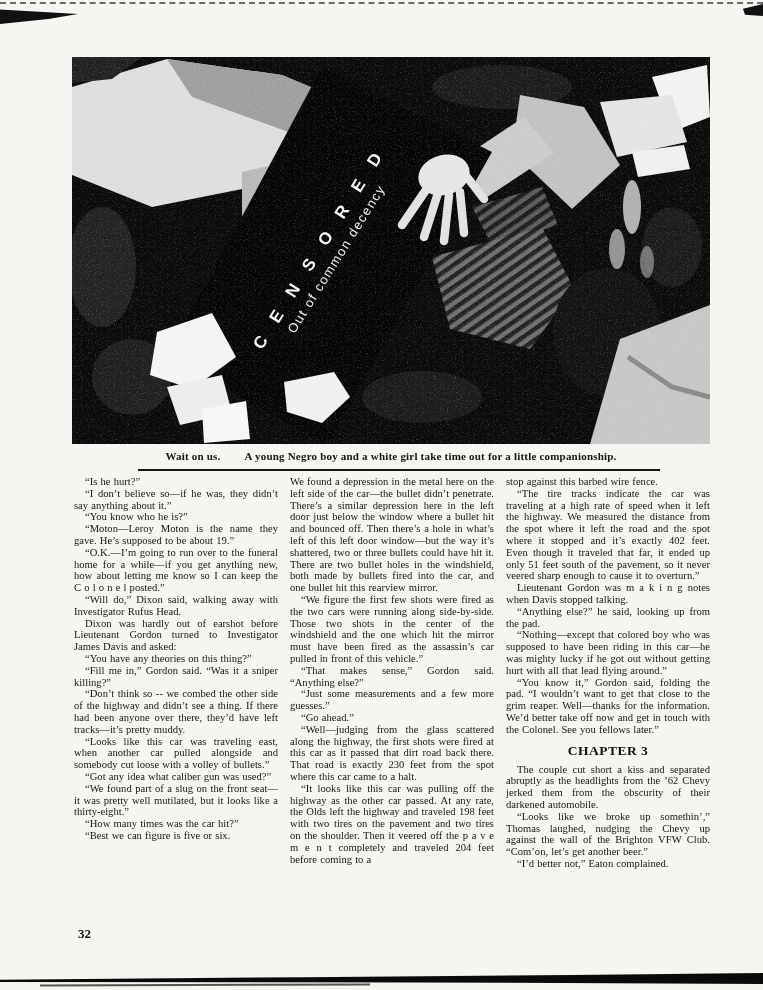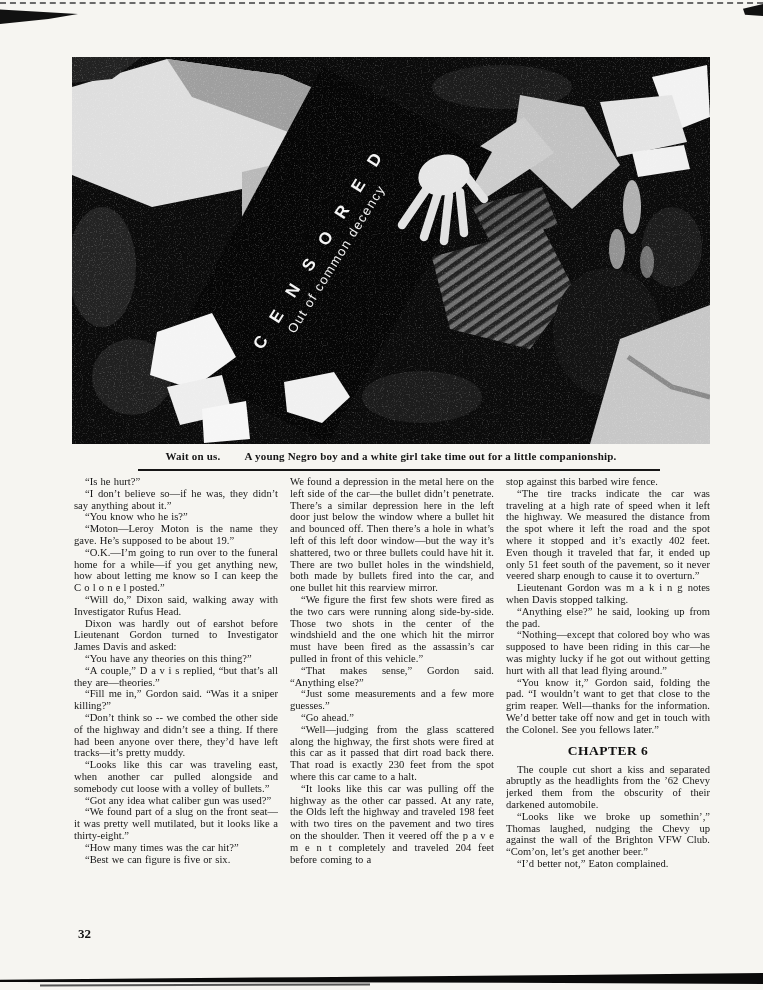--- a/index.html
+++ b/index.html
@@ -166,21 +166,20 @@
 <div class="columns">
   <div class="col">
       <p class="para">“Is he hurt?”</p>
       <p class="para">“I don’t believe so—if he was, they didn’t say anything about it.”</p>
       <p class="para">“You know who he is?”</p>
       <p class="para">“Moton—Leroy Moton is the name they gave.  He’s supposed to be about 19.”</p>
       <p class="para">“O.K.—I’m going to run over to the funeral home for a while—if you get anything new, how about letting me know so I can keep the C o l o n e l posted.”</p>
       <p class="para">“Will do,” Dixon said, walking away with Investigator Rufus Head.</p>
       <p class="para">Dixon was hardly out of earshot before Lieutenant Gordon turned to Investigator James Davis and asked:</p>
       <p class="para">“You have any theories on this thing?”</p>
-      <p class="para">“A couple,” D a v i s replied, “but that’s all they are—theories.”</p>
       <p class="para">“Fill me in,” Gordon said.  “Was it a sniper killing?”</p>
       <p class="para">“Don’t think so -- we combed the other side of the highway and didn’t see a thing. If there had been anyone over there, they’d have left tracks—it’s pretty muddy.</p>
       <p class="para">“Looks like this car was traveling east, when another car pulled alongside and somebody cut loose with a volley of bullets.”</p>
       <p class="para">“Got any idea what caliber gun was used?”</p>
       <p class="para">“We found part of a slug on the front seat—it was pretty well mutilated, but it looks like a thirty-eight.”</p>
       <p class="para">“How many times was the car hit?”</p>
       <p class="para">“Best we can figure is five or six.</p>
     </div>
   <div class="col">
       <p class="para noindent">We found a depression in the metal here on the left side of the car—the bullet didn’t penetrate.  There’s a similar depression here in the left door just below the window where a bullet hit and bounced off. Then there’s a hole in what’s left of this left door window—but the way it’s shattered, two or three bullets could have hit it. There are two bullet holes in the windshield, both made by bullets fired into the car, and one bullet hit this rearview mirror.</p>
@@ -193,21 +192,21 @@
     </div>
   <div class="col">
     <div>
         <p class="para noindent">stop against this barbed wire fence.</p>
         <p class="para">“The tire tracks indicate the car was traveling at a high rate of speed when it left the highway.  We measured the distance from the spot where it left the road and the spot where it stopped and it’s exactly 402 feet.  Even though it traveled that far, it ended up only 51 feet south of the pavement, so it never veered sharp enough to cause it to overturn.”</p>
         <p class="para">Lieutenant Gordon was m a k i n g notes when Davis stopped talking.</p>
         <p class="para">“Anything else?” he said, looking up from the pad.</p>
         <p class="para">“Nothing—except that colored boy who was supposed to have been riding in this car—he was mighty lucky if he got out without getting hurt with all that lead flying around.”</p>
         <p class="para">“You know it,” Gordon said, folding the pad.  “I wouldn’t want to get that close to the grim reaper. Well—thanks for the information.  We’d better take off now and get in touch with the Colonel.  See you fellows later.”</p>
       </div>
-    <div class="chapter-heading">CHAPTER 6</div>
+    <div class="chapter-heading">CHAPTER 3</div>
     <div>
         <p class="para">The couple cut short a kiss and separated abruptly as the headlights from the ’62 Chevy jerked them from the obscurity of their darkened automobile.</p>
         <p class="para">“Looks like we broke up somethin’,” Thomas laughed, nudging the Chevy up against the wall of the Brighton VFW Club. “Com’on, let’s get another beer.”</p>
         <p class="para">“I’d better not,” Eaton complained.</p>
       </div>
   </div>
 </div>
 
 <div class="page-number">32</div>
 <div class="scan-mark-bottom"></div>

